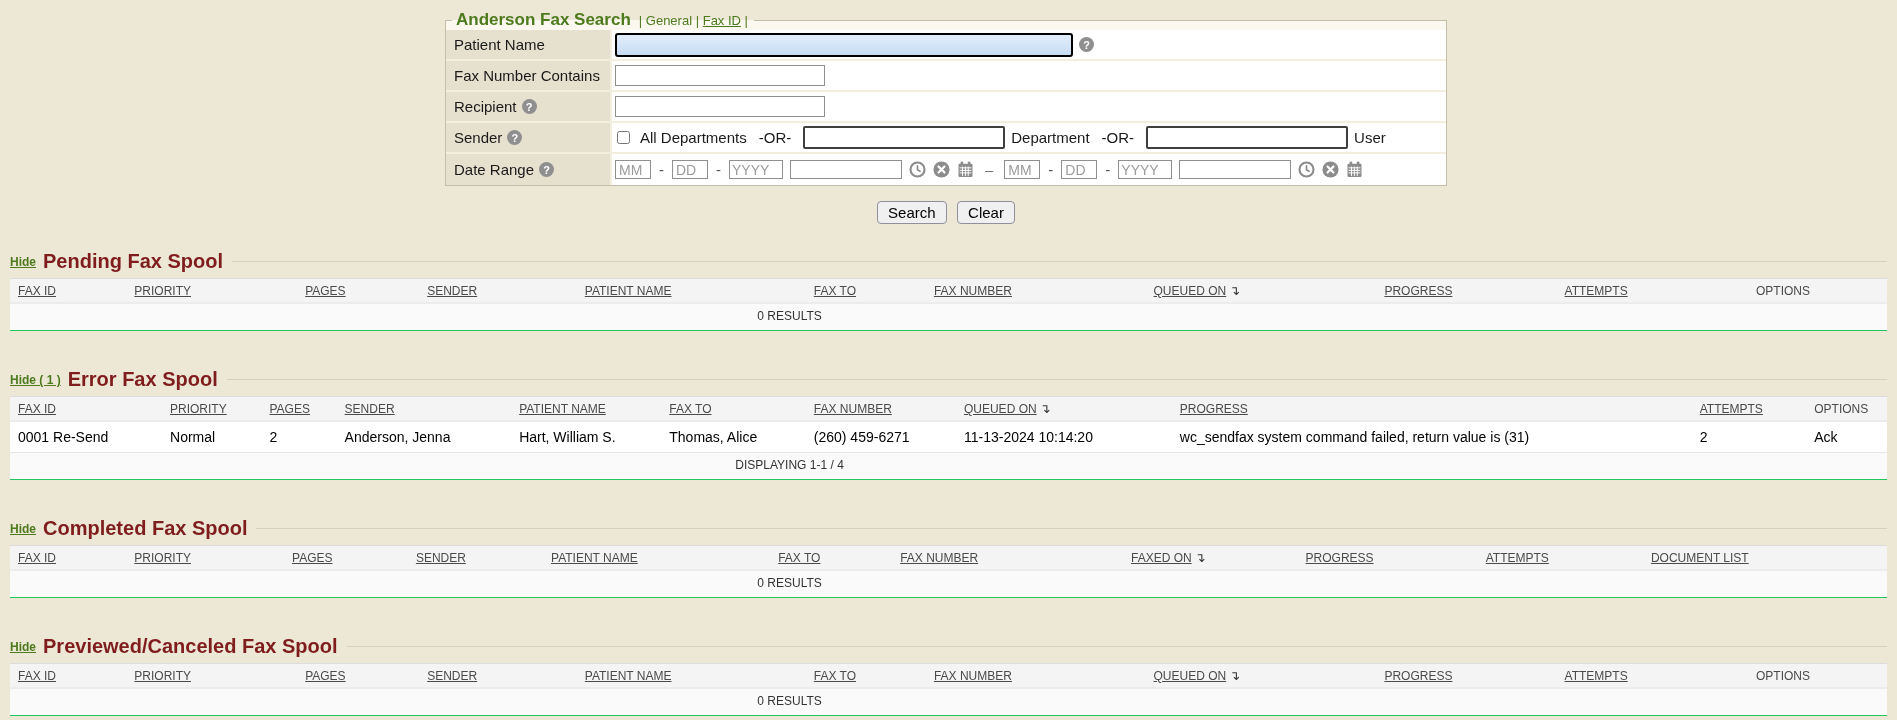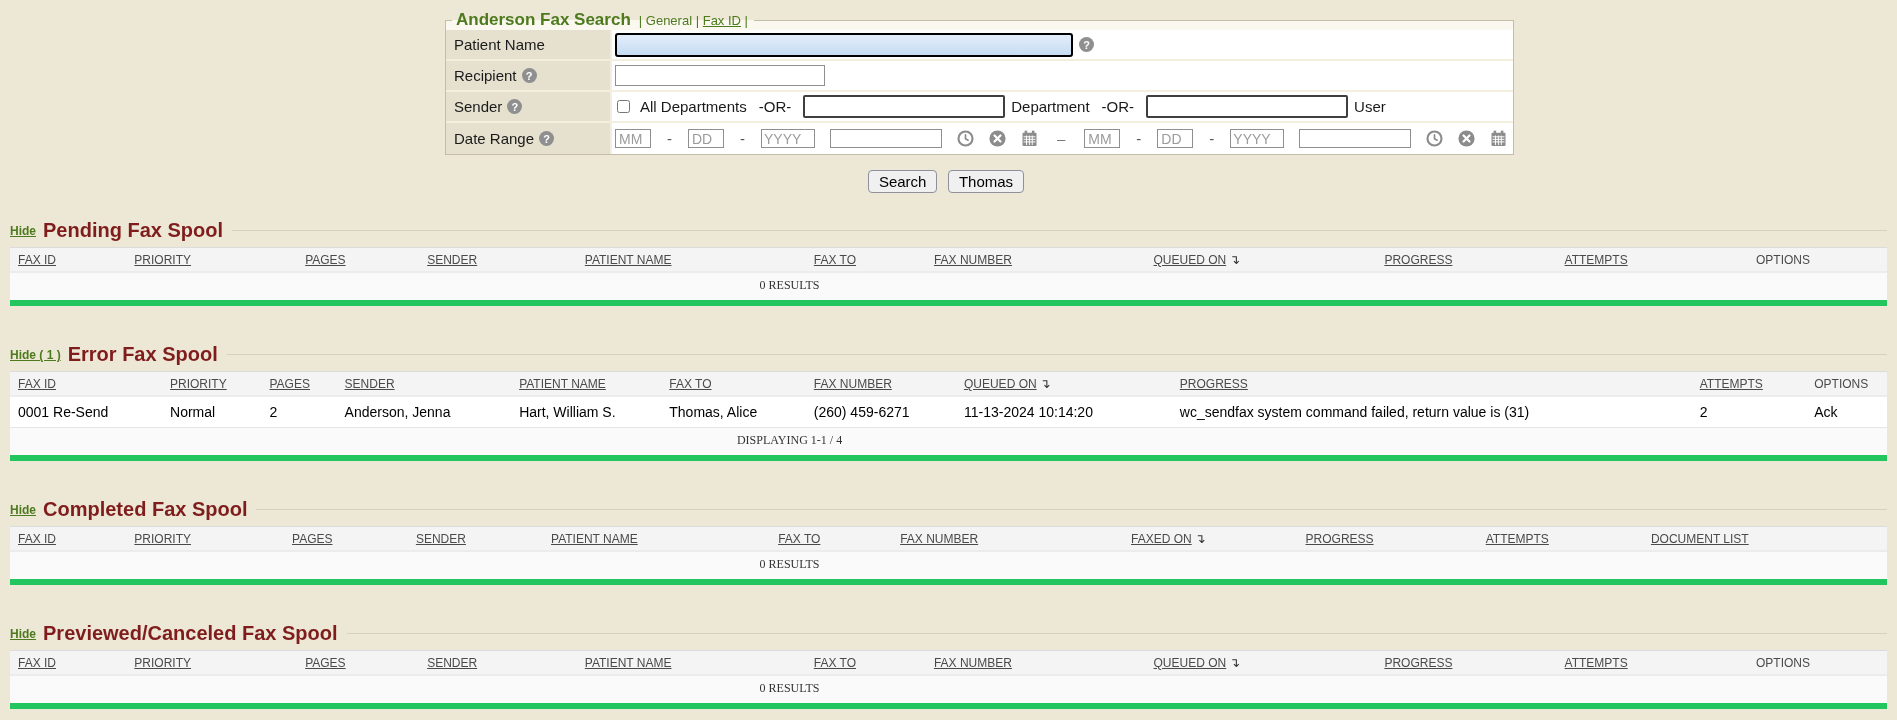--- a/index.html
+++ b/index.html
@@ -56,21 +56,21 @@
   .heading-rule { flex:1; border-top:1px solid #d6d1bc; margin-left:9px; height:0; }
   table.spool { width:100%; border-collapse:collapse; table-layout:fixed; }
   table.spool th { background:#f4f4f4; font-size:12px; font-weight:normal; color:#4a4a4a;
                    text-align:left; padding:4px 8px; border-top:1px solid #dcdcdc;
                    border-bottom:2px solid #ececec; white-space:nowrap; overflow:hidden; }
   .col-label { cursor:pointer; }
   .col-label.u { text-decoration:underline; }
   .sort-icon { margin-left:3px; color:#333; font-size:13px; display:inline-block; }
   table.spool td.cell { background:#fff; font-size:14px; color:#000; padding:7px 8px;
                         border-bottom:1px solid #e6e6e6; white-space:nowrap; overflow:hidden; }
-  table.spool td.footer-cell { background:#fafafa; padding:5px 12px 7px 0; border-bottom:6px solid #22c55e;font-family:Liberation Serif, serif; }
+  table.spool td.footer-cell { background:#fafafa; padding:5px 12px 7px 0; border-bottom:1px solid #22c55e; }
   .tfoot-inner { width:83.6%; text-align:center; font-size:12px; color:#333; }
 </style>
 </head>
 <body>
 
 <div class="search-area">
   <fieldset class="form-wrap">
     <legend class="form-legend">
       <span class="form-title">Anderson Fax Search</span>
       <span class="filter-links">
@@ -85,20 +85,28 @@
     <div class="form-row">
       <div class="form-label">
         <span>Patient Name</span>
       </div>
       <div class="form-value">
         <input class="input-highlight" type="text" value="" style="">
         <span class="help-icon">?</span>
       </div>
     </div>
 
+    <div class="form-row">
+      <div class="form-label">
+        <span>Fax Number Contains</span>
+      </div>
+      <div class="form-value">
+        <input class="input-std" type="text" value="" style="">
+      </div>
+    </div>
 
     <div class="form-row">
       <div class="form-label">
         <span>Recipient</span>
         <span class="help-icon">?</span>
       </div>
       <div class="form-value">
         <input class="input-std" type="text" value="" style="">
       </div>
     </div>
@@ -118,21 +126,21 @@
         <input class="input-combo" type="text" value="" style="">
         <span>User</span>
       </div>
     </div>
 
     <div class="form-row">
       <div class="form-label">
         <span>Date Range</span>
         <span class="help-icon">?</span>
       </div>
-      <div class="form-value" style="gap:15px;">
+      <div class="form-value" style="gap:7px;">
         <input class="input-mm" type="text" placeholder="MM" style="">
         <span class="date-dash">-</span>
         <input class="input-mm" type="text" placeholder="DD" style="">
         <span class="date-dash">-</span>
         <input class="input-yyyy" type="text" placeholder="YYYY" style="">
         <input class="input-time" type="text" value="" style="">
         <span class="dt-icon">
           <svg viewBox="0 0 16 16">
               <circle cx="8" cy="8" r="6.6" fill="none" stroke="#8c8c8c" stroke-width="2"></circle>
               <path d="M8 4.6V8.2l2.4 1.4" stroke="#8c8c8c" stroke-width="1.6" fill="none" stroke-linecap="round"></path>
@@ -178,21 +186,21 @@
               <rect x="10.2" y="0.6" width="2.4" height="3.4" fill="#8c8c8c"></rect>
               <path d="M2.4 6.4h11.2M2.4 8.8h11.2M2.4 11.2h11.2M5.2 5.2v9M7.9 5.2v9M10.6 5.2v9" stroke="#fff" stroke-width="0.9"></path>
             </svg>
         </span>
       </div>
     </div>
   </fieldset>
 
   <div class="buttons-row">
     <button class="btn">Search</button>
-    <button class="btn">Thomas</button>
+    <button class="btn">Clear</button>
   </div>
 </div>
 
 <div class="sections" id="sections">
     <div class="section">
       <div class="section-heading">
         <a class="hide-link">Hide</a>
         <span class="section-title">Pending Fax Spool</span>
         <span class="heading-rule"></span>
       </div>

